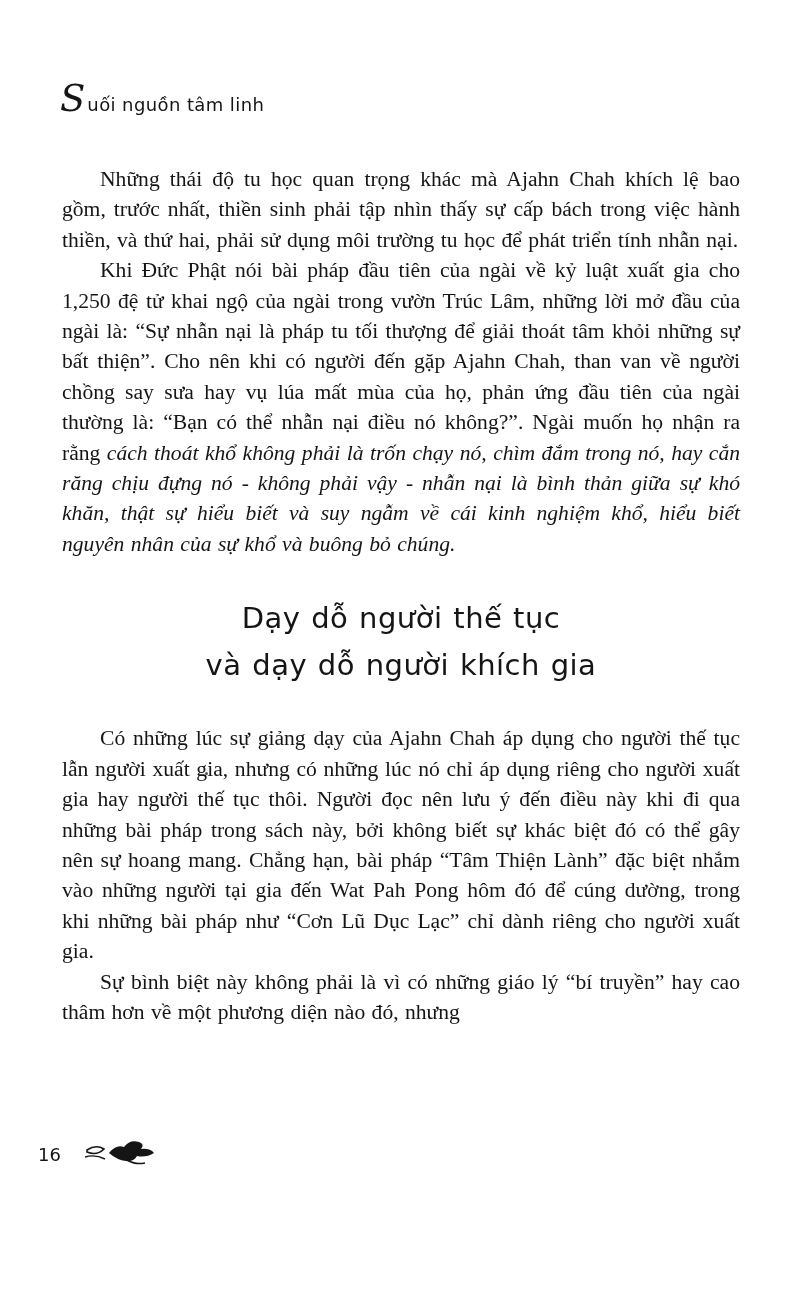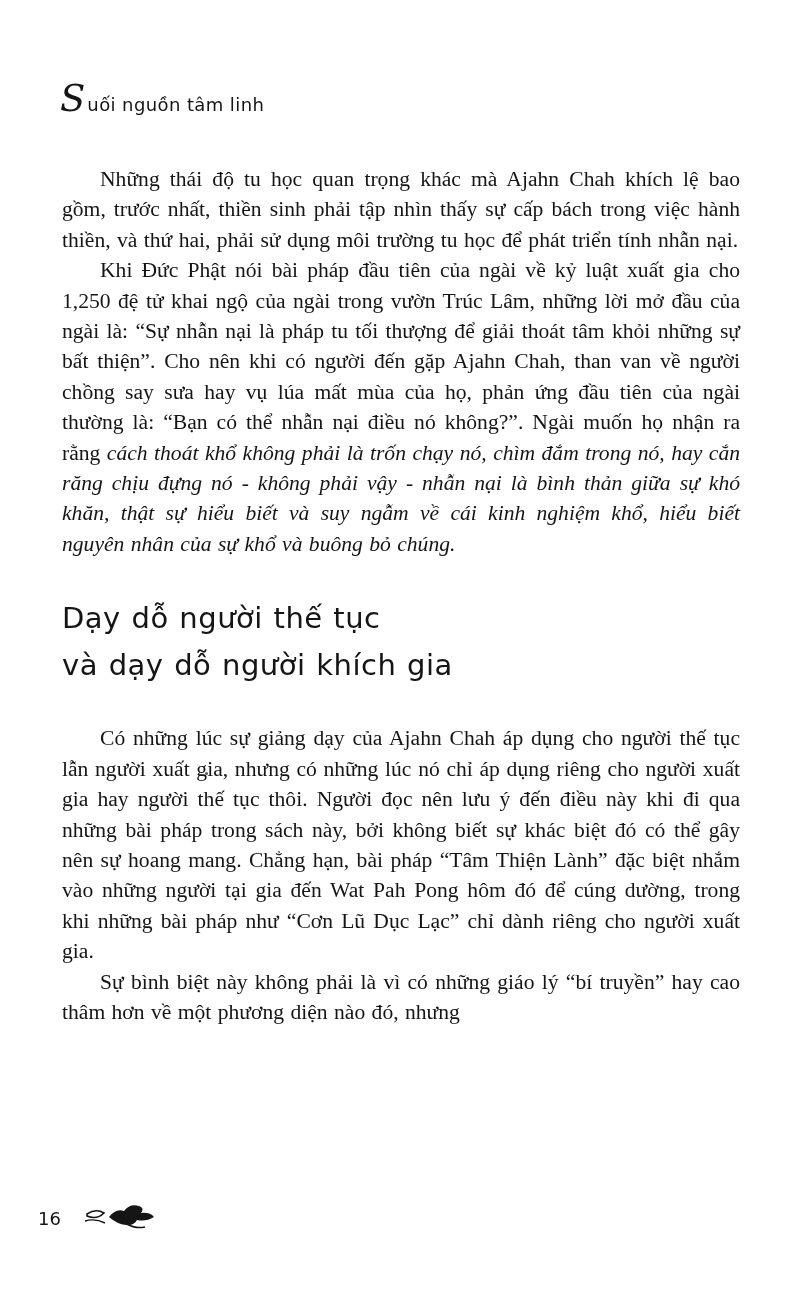--- a/index.html
+++ b/index.html
@@ -52,39 +52,39 @@
     text-indent: 38px;
   }
   .italic { font-style: italic; }
 
   
   .section-heading {
     font-family: "DejaVu Sans", sans-serif;
     font-weight: normal;
     font-size: 29px;
     line-height: 47px;
-    text-align: left;
+    text-align: center;
     text-indent: 0;
     margin: 36px 0 34px 0;
     letter-spacing: 0.5px;
   }
   .section-heading .heading-line { display: block; }
 
   .print-speck {
     position: absolute;
     left: 205px; top: 772px;
     width: 3px; height: 3px;
     border-radius: 50%;
     background: #555;
   }
 
   
   .footer {
     position: absolute;
-    left: 38px; top: 1202px;
+    left: 38px; top: 1138px;
     display: flex;
     align-items: center;
     gap: 20px;
   }
   .page-number {
     font-family: "DejaVu Sans", sans-serif;
     font-size: 18px;
   }
   .ornament svg { display: block; }
 </style>

